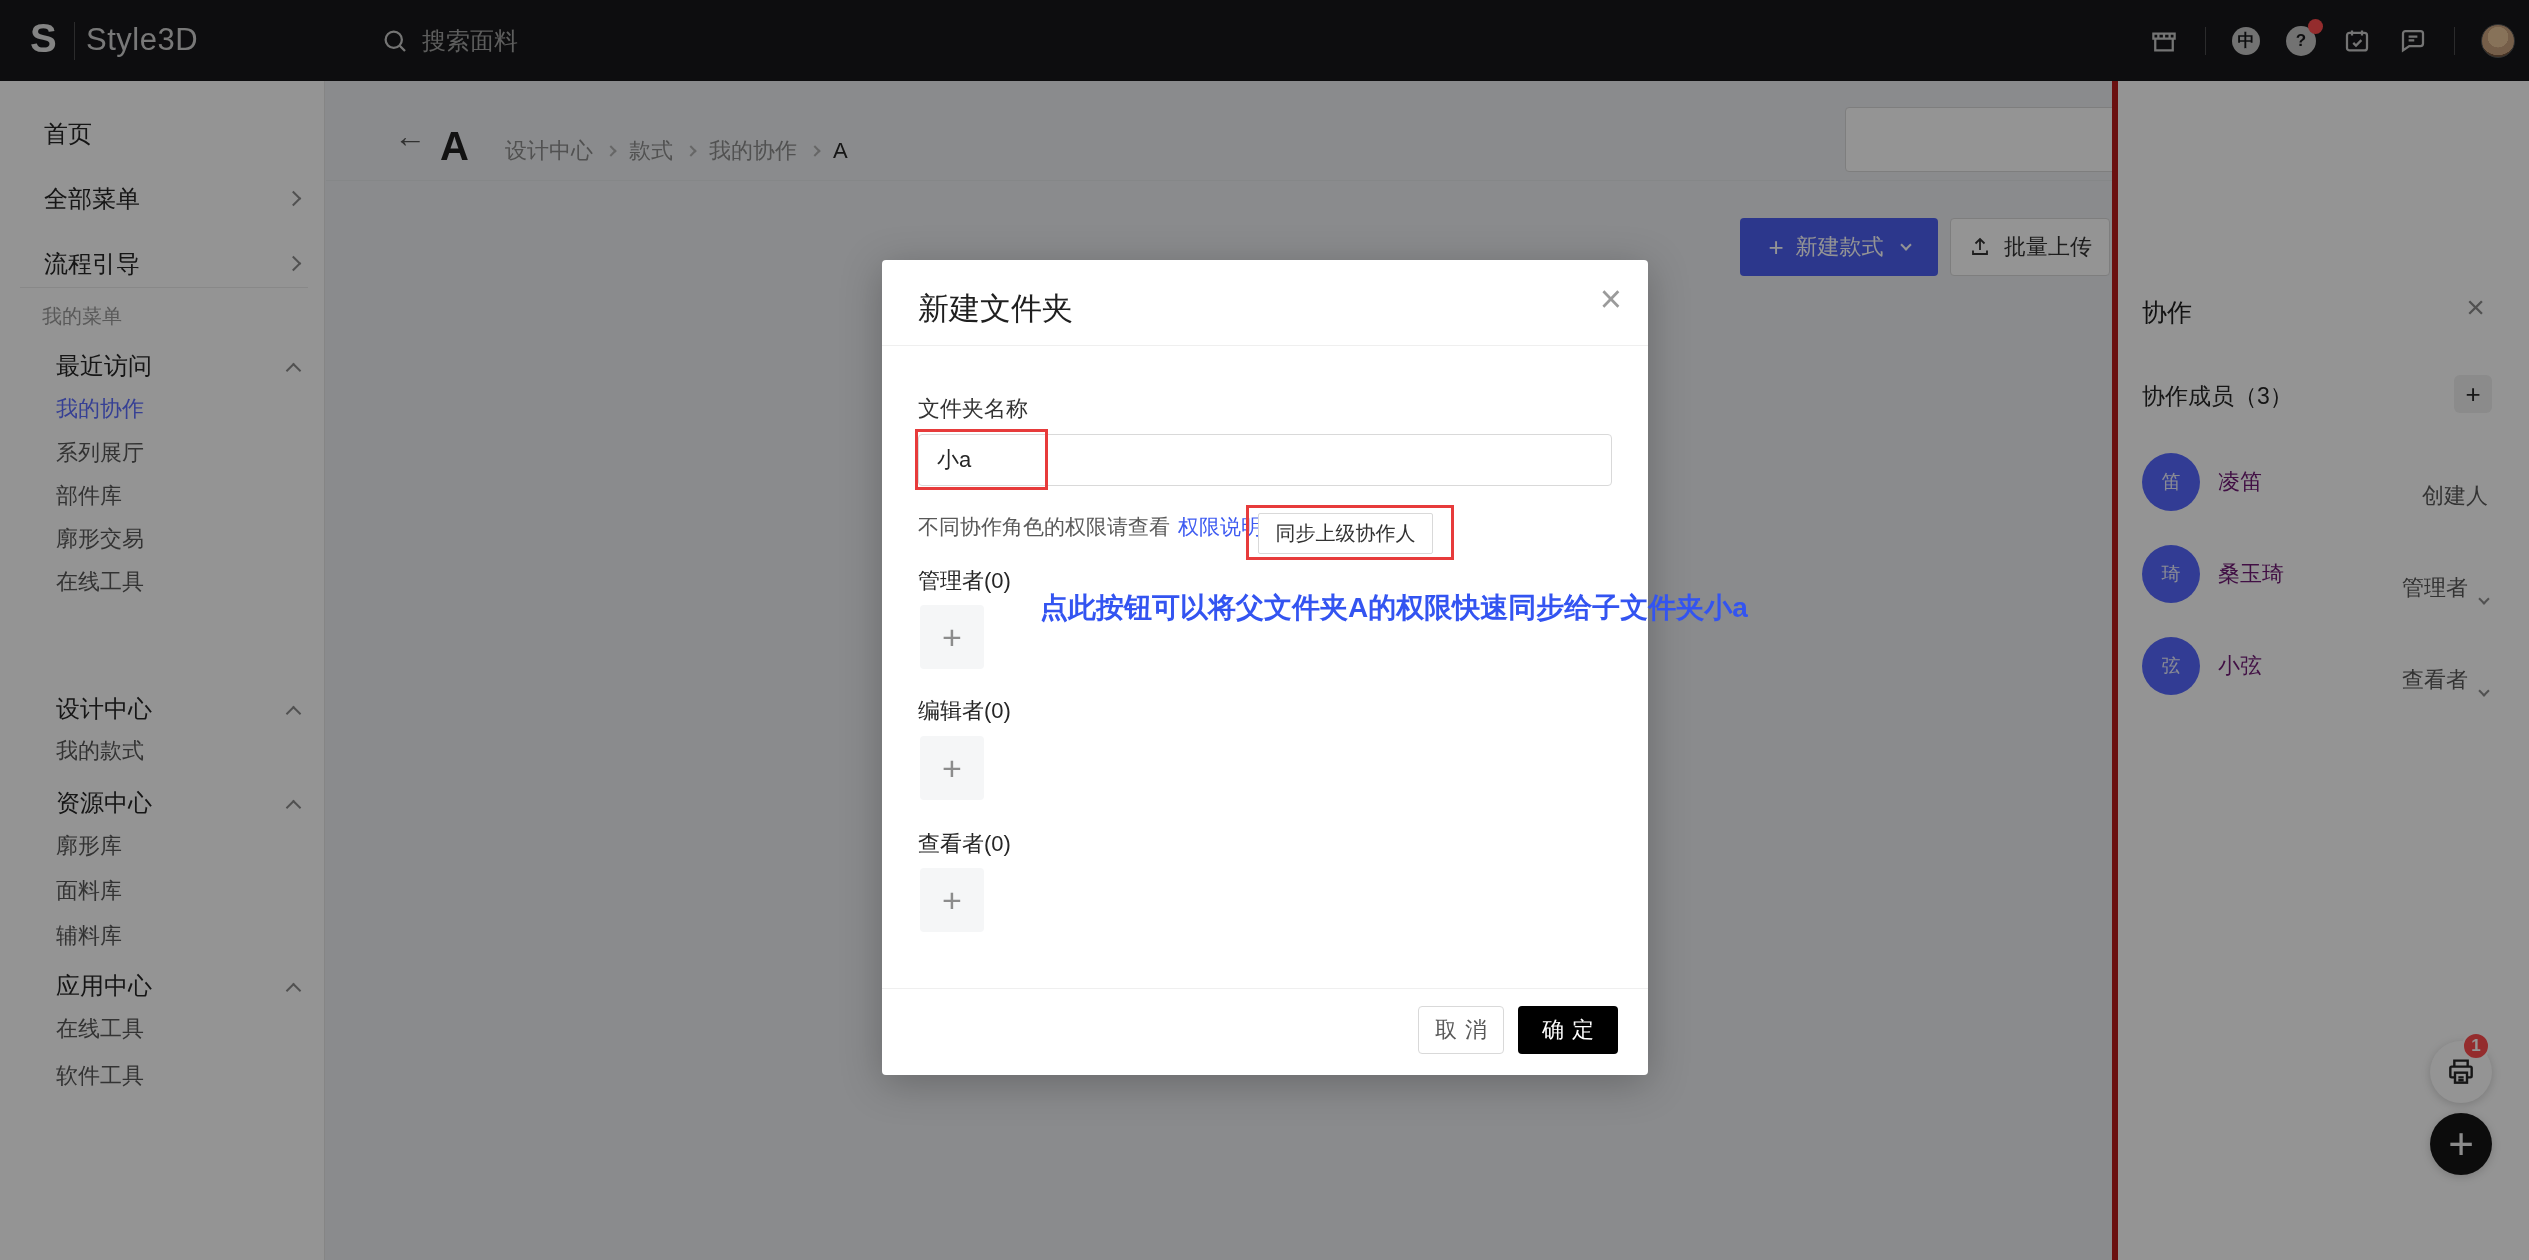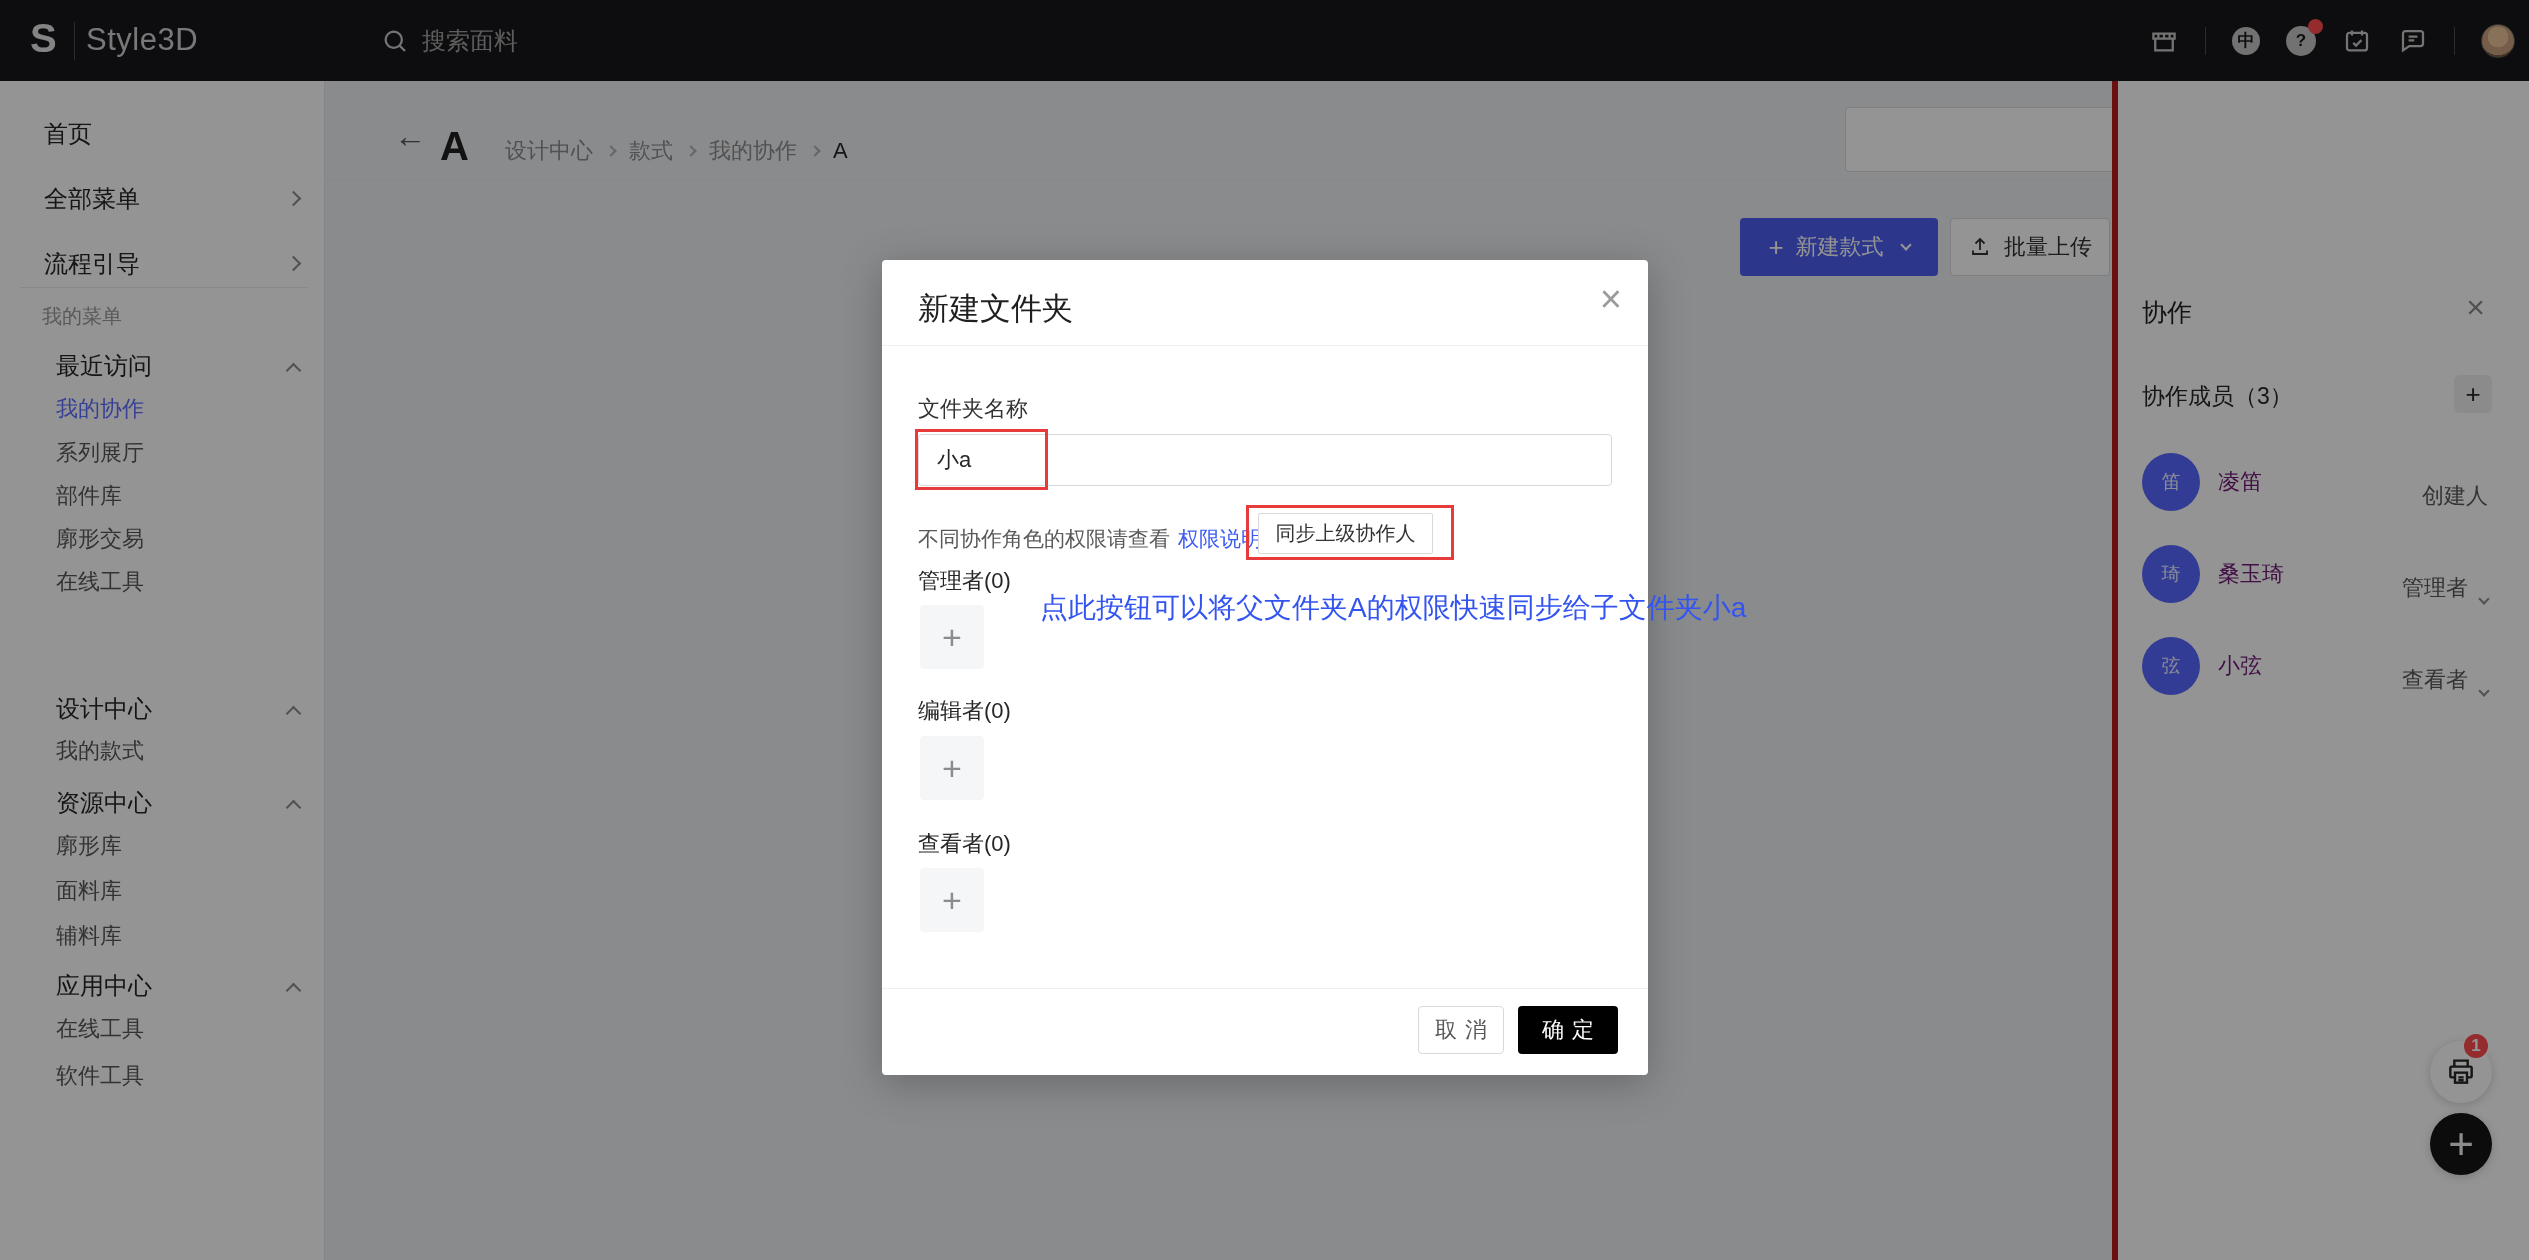--- a/index.html
+++ b/index.html
@@ -77,36 +77,36 @@
   .fab-badge{position:absolute;left:2462px;top:1032px;width:28px;height:28px;border-radius:50%;background:#FF4D4F;border:2px solid #fff;color:#fff;font-size:17px;font-weight:bold;display:flex;align-items:center;justify-content:center;z-index:41}
 
   
   .overlay{position:absolute;left:0;top:0;width:2529px;height:1260px;background:rgba(0,0,0,.42);z-index:50}
   .modal{position:absolute;left:882px;top:260px;width:766px;height:815px;background:#fff;border-radius:4px;box-shadow:0 8px 40px rgba(0,0,0,.25);z-index:60}
   .modal-title{position:absolute;left:36px;top:28px;font-size:31px;color:#1f1f1f}
   .modal-close{position:absolute;right:26px;top:18px;font-size:38px;color:#9b9b9b;cursor:pointer}
   .modal-hdiv{position:absolute;left:0;top:85px;width:766px;height:1px;background:#efefef}
   .fld-label{position:absolute;left:36px;top:134px;font-size:22px;color:#333}
   .modal-input{position:absolute;left:36px;top:174px;width:694px;height:52px;border:1px solid #d9d9d9;border-radius:4px;padding-left:18px;font-size:22px;color:#262626;outline:none;font-family:inherit}
-  .perm-row{position:absolute;left:36px;top:253px;height:40px;display:flex;align-items:flex-end;gap:8px;font-size:21px;color:#595959}
+  .perm-row{position:absolute;left:36px;top:253px;height:40px;display:flex;align-items:flex-start;gap:8px;font-size:21px;color:#595959}
   .perm-link{color:#3D5AF1;cursor:pointer}
   .q-circle{display:inline-flex;width:24px;height:24px;border:2px solid #F5A623;border-radius:50%;color:#F5A623;font-size:15px;font-weight:bold;align-items:center;justify-content:center;margin-left:2px}
   .sync-btn{position:absolute;left:376px;top:253px;width:175px;height:41px;background:#fff;border:1px solid #d9d9d9;border-radius:2px;font-size:20px;color:#333;display:flex;align-items:center;justify-content:center;cursor:pointer}
   .role-label{position:absolute;left:36px;font-size:22px;color:#262626}
   .add-tile{position:absolute;left:38px;width:64px;height:64px;background:#f5f6f7;border-radius:4px;color:#8c8c8c;font-size:34px;font-weight:300;display:flex;align-items:center;justify-content:center;cursor:pointer}
   .modal-fdiv{position:absolute;left:0;top:728px;width:766px;height:1px;background:#efefef}
   .mbtn{position:absolute;top:746px;height:48px;border-radius:4px;font-size:22px;letter-spacing:8px;text-indent:8px;display:flex;align-items:center;justify-content:center;cursor:pointer}
   .mbtn.cancel{left:536px;width:86px;background:#fff;border:1px solid #d9d9d9;color:#595959}
   .mbtn.ok{left:636px;width:100px;background:#000000;border:0;color:#fff}
 
   
   .ann-box{position:absolute;border:3px solid #E73B3B;z-index:70;pointer-events:none}
   .ann-box1{left:915px;top:429px;width:133px;height:61px}
   .ann-box2{left:1246px;top:505px;width:208px;height:55px}
-  .ann-text{position:absolute;left:1040px;top:589px;font-size:28px;font-weight:400;color:#3354F1;z-index:70;white-space:nowrap}
+  .ann-text{position:absolute;left:1040px;top:589px;font-size:28px;font-weight:700;color:#3354F1;z-index:70;white-space:nowrap}
 
   svg{display:block}
 </style>
 </head>
 <body>
 
 <div class="page">
 
   <header class="topbar">
     <div class="logo-s">S</div>

